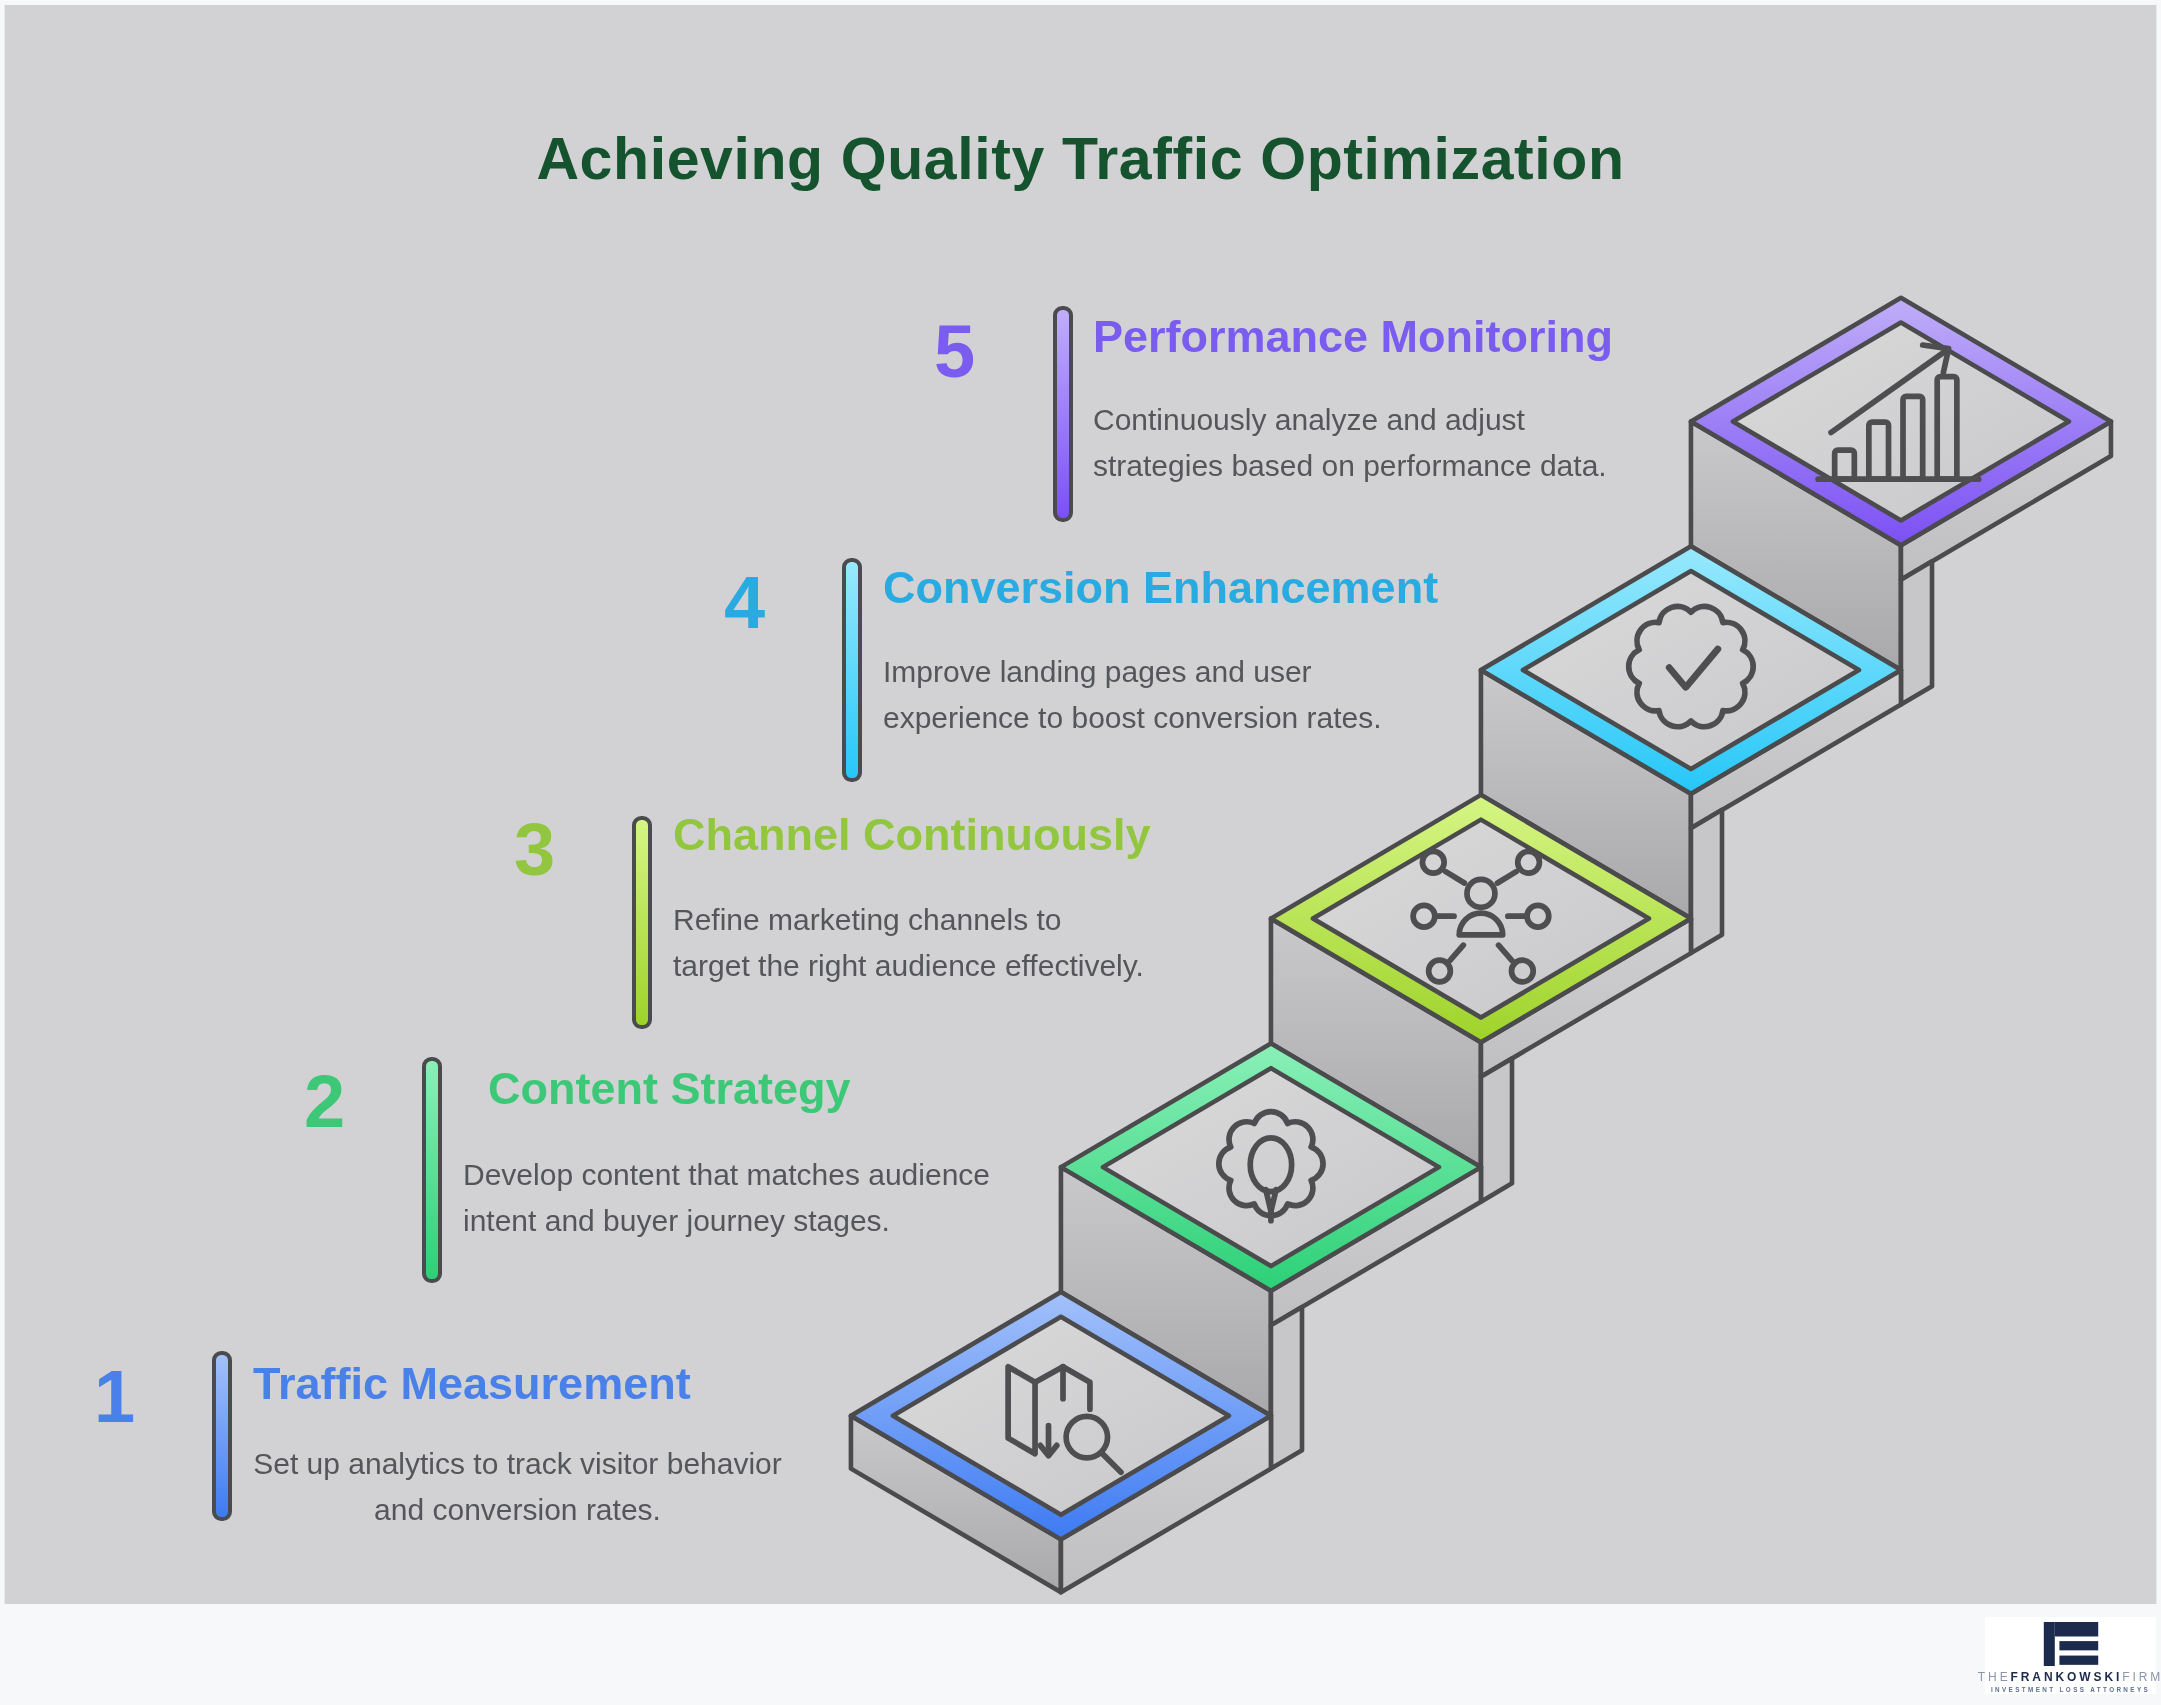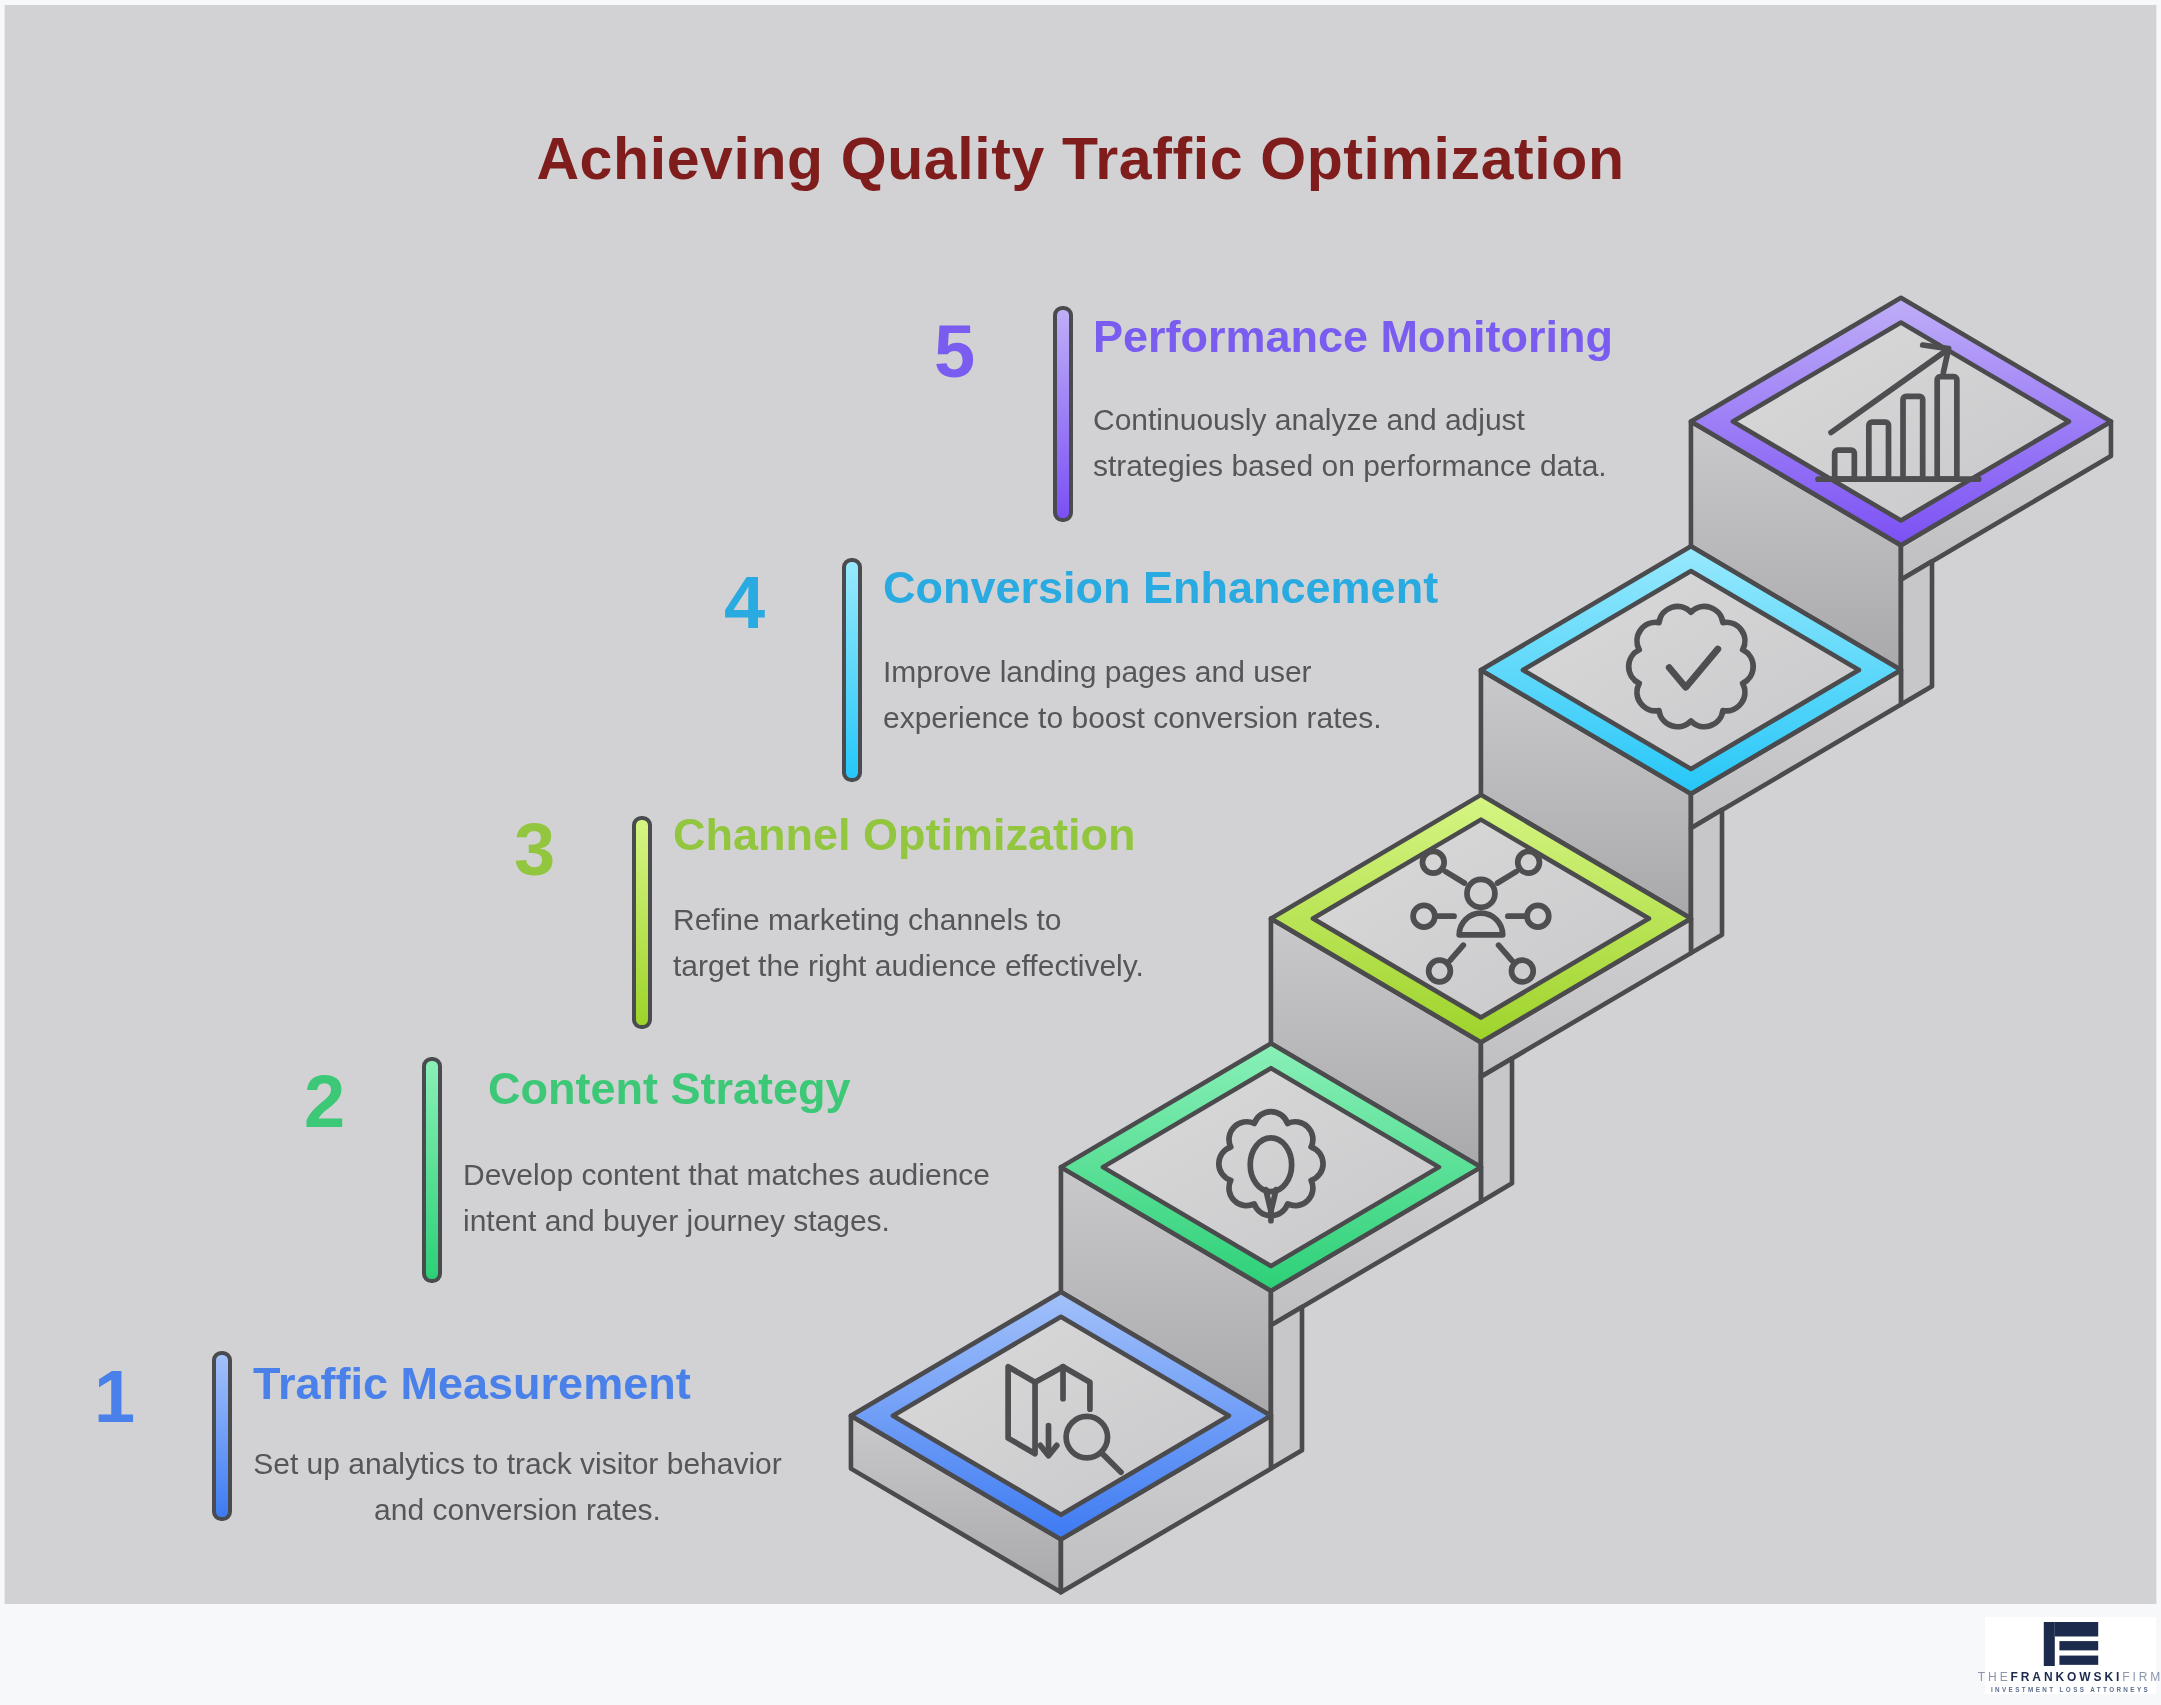--- a/index.html
+++ b/index.html
@@ -4,21 +4,21 @@
 <style>
   html,body{margin:0;padding:0;}
   body{
     width:2161px;height:1706px;position:relative;overflow:hidden;
     background:#F7F8FA;
     font-family:"Liberation Sans",sans-serif;
   }
   .stage{position:absolute;left:0;top:0;width:2161px;height:1706px;}
   .hero-title{
     position:absolute;left:0;top:125px;width:2161px;text-align:center;
-    font-size:59px;font-weight:700;color:#7f1d1d;letter-spacing:0.6px;
+    font-size:59px;font-weight:700;color:#14532d;letter-spacing:0.6px;
   }
   .num{
     position:absolute;width:81px;text-align:center;
     font-size:74px;font-weight:700;line-height:74px;color:var(--c);
   }
   .bar{
     position:absolute;width:19.6px;box-sizing:border-box;
     border:4px solid #4A4B4E;border-radius:9.2px;
     background:linear-gradient(180deg,var(--gt),var(--gb));
   }
@@ -200,21 +200,21 @@
 <div>
   <div class="num n2" style="--c: #3DC878; --gt: #8AF0B8; --gb: #2CD077;">2</div>
   <div class="bar b2" style="--c: #3DC878; --gt: #8AF0B8; --gb: #2CD077;"></div>
   <div class="stitle t2" style="--c: #3DC878; --gt: #8AF0B8; --gb: #2CD077;">Content Strategy</div>
   <div class="sdesc d2">Develop content that matches audience intent and buyer journey stages.</div>
 </div>
 
 <div>
   <div class="num n3" style="--c: #92C63E; --gt: #D6F584; --gb: #9ED32A;">3</div>
   <div class="bar b3" style="--c: #92C63E; --gt: #D6F584; --gb: #9ED32A;"></div>
-  <div class="stitle t3" style="--c: #92C63E; --gt: #D6F584; --gb: #9ED32A;">Channel Optimization</div>
+  <div class="stitle t3" style="--c: #92C63E; --gt: #D6F584; --gb: #9ED32A;">Channel Continuously</div>
   <div class="sdesc d3">Refine marketing channels to target the right audience effectively.</div>
 </div>
 
 <div>
   <div class="num n4" style="--c: #29ABE2; --gt: #98E9FD; --gb: #26C7F8;">4</div>
   <div class="bar b4" style="--c: #29ABE2; --gt: #98E9FD; --gb: #26C7F8;"></div>
   <div class="stitle t4" style="--c: #29ABE2; --gt: #98E9FD; --gb: #26C7F8;">Conversion Enhancement</div>
   <div class="sdesc d4">Improve landing pages and user experience to boost conversion rates.</div>
 </div>
 

